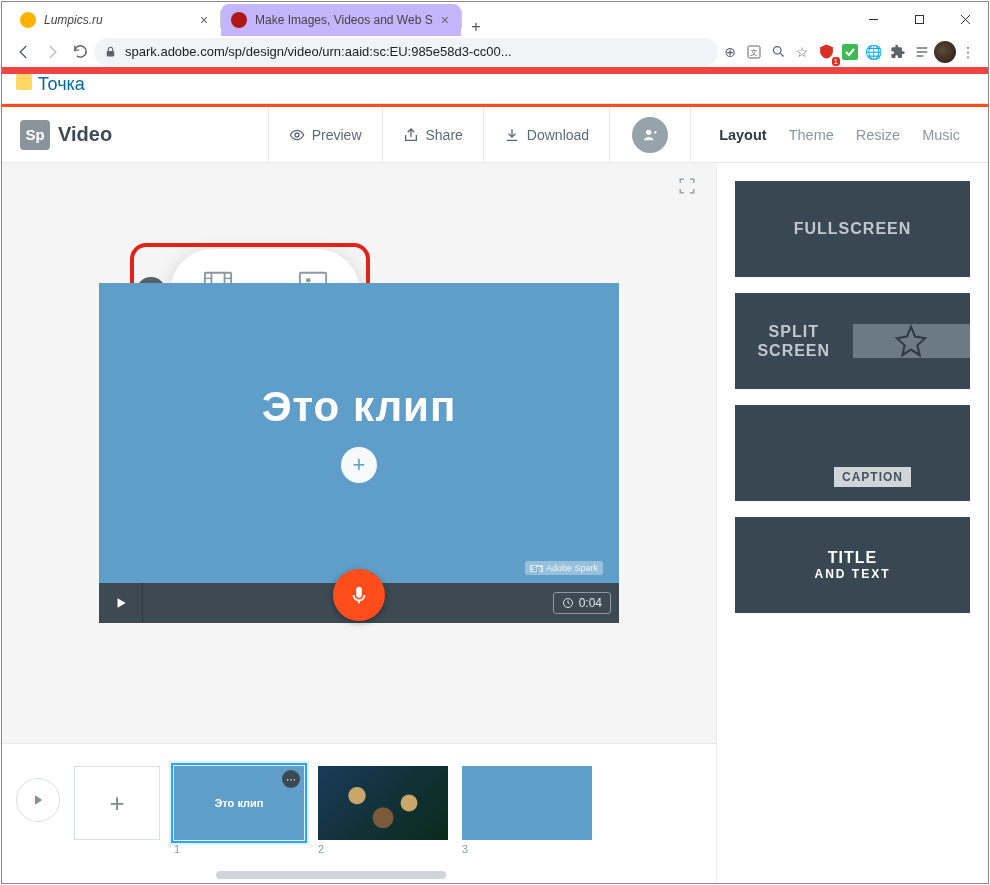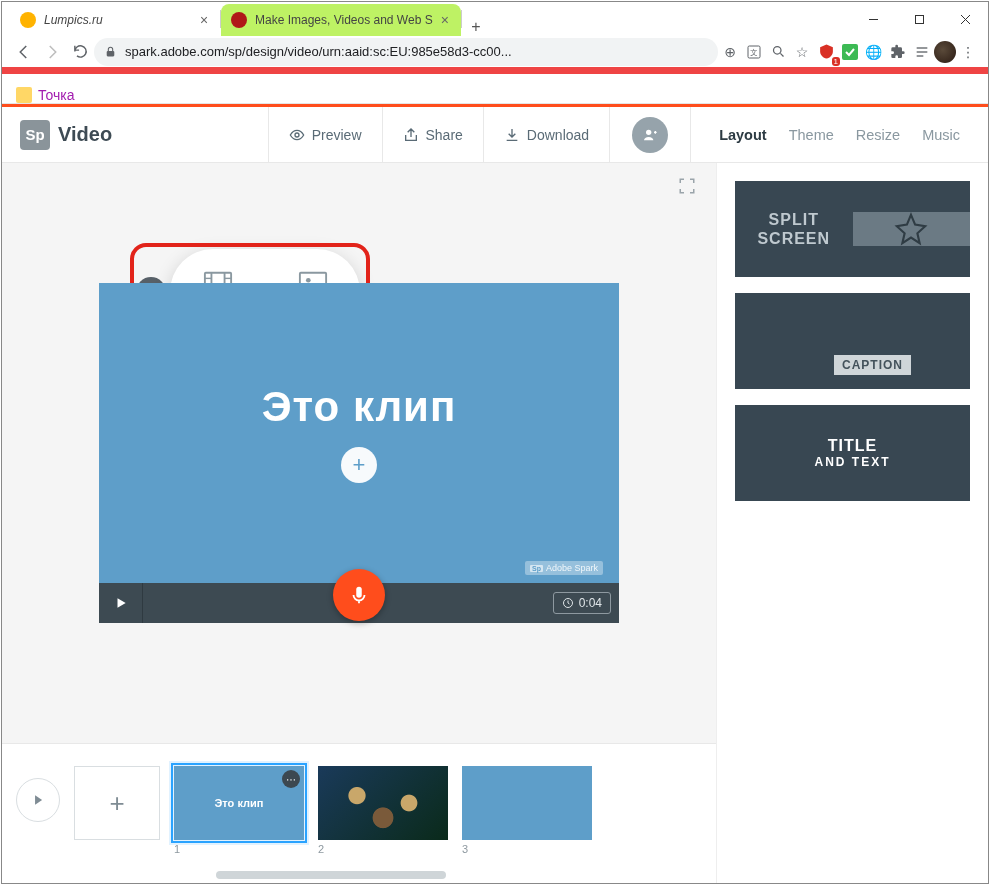--- a/index.html
+++ b/index.html
@@ -3,40 +3,40 @@
 <meta charset="utf-8">
 <style>
 * { margin: 0; padding: 0; box-sizing: border-box; font-family: -apple-system, BlinkMacSystemFont, "Segoe UI", Arial, sans-serif; }
 body { width: 990px; height: 885px; background: #fff; overflow: hidden; position: relative; }
 
 
 .window { border: 1px solid #888; height: 883px; width: 988px; margin: 1px; display: flex; flex-direction: column; background:#fff;}
 .titlebar { height: 34px; background: #fff; display: flex; align-items: stretch; }
 .tabs { display: flex; flex: 1; align-items: flex-end; padding-left: 8px; gap: 0; }
 .tab { display: flex; align-items: center; gap: 8px; padding: 6px 12px 6px 10px; font-size: 12px; color: #444; border-radius: 8px 8px 0 0; min-width: 210px; max-width: 240px; position: relative; height: 32px;}
-.tab.active { background: #bef264; }
+.tab.active { background: #c4b5fd; }
 .tab.inactive { background: transparent; font-style: italic; }
 .tab .favicon { width: 16px; height: 16px; border-radius: 50%; }
 .tab .title { flex: 1; white-space: nowrap; overflow: hidden; text-overflow: ellipsis; }
 .tab .close { font-size: 14px; color: #666; cursor:pointer; }
 .tab-sep { width:1px; height:18px; background:#ccc; align-self:center;}
 .newtab { width: 28px; display:flex; align-items:center; justify-content:center; color:#555; font-size:16px;}
 .win-controls { display: flex; }
 .win-controls > div { width: 46px; display: flex; align-items: center; justify-content: center; color: #333; font-size:12px;}
 
 .addr-row { height: 38px; display: flex; align-items: center; padding: 0 8px; gap: 0; border-bottom: 7px solid #ef4444; }
 .addr-row .ibtn { width: 28px; height: 28px; display:flex; align-items:center; justify-content:center; color:#5f6368; border-radius:50%;}
 .addr-row .ibtn.disabled { color:#bdbdbd;}
 .addr { flex:1; height:28px; background:#f1f3f4; border-radius:14px; display:flex; align-items:center; padding:0 10px; gap:8px; font-size:13px; color:#202124;}
 .addr .lock { color:#5f6368; }
 .ext { width:24px; height:24px; display:flex; align-items:center; justify-content:center; font-size:14px; color:#5f6368;}
 .ext.badge { position:relative;}
 .ext.badge::after{content:"1"; position:absolute; bottom:-2px; right:-2px; background:#d93025; color:#fff; font-size:8px; border-radius:3px; padding:0 2px;}
 .avatar { width:22px; height:22px; border-radius:50%; background: radial-gradient(circle at 40% 40%, #5a4a3a, #2a1a12);}
-.bm-row { height: 30px; display:flex; align-items:flex-end; padding: 0 14px; gap:6px; font-size:14px; color:#a21caf; border-bottom:1px solid #e5e5e5;}
+.bm-row { height: 30px; display:flex; align-items:flex-start; padding: 0 14px; gap:6px; font-size:18px; color:#0369a1; border-bottom:1px solid #e5e5e5;}
 .bm-row .bmicon{ width:16px; height:16px; background:#ffd766; border-radius:2px;}
 .orange-strip { height:3px; background:#ff4d1c;}
 
 
 .app-header { height: 56px; border-bottom:1px solid #e8e8e8; display:flex; align-items:center; }
 .brand { display:flex; align-items:center; gap:8px; padding:0 18px; font-size:20px; font-weight:700; color:#3e4b54; width:268px;}
 .brand .logo { width:30px; height:30px; background:#8a949a; color:#fff; display:flex; align-items:center; justify-content:center; border-radius:4px; font-size:15px; font-weight:700;}
 .hdr-actions { display:flex; height:100%; }
 .hdr-btn { display:flex; align-items:center; gap:7px; padding:0 20px; border-left:1px solid #e8e8e8; font-size:14px; color:#5a6b76; cursor:pointer;}
 .hdr-btn svg{width:16px;height:16px;}
@@ -345,20 +345,23 @@
         </div>
         <div class="thumb-col">
           <div class="thumb"></div>
           <div class="tnum">3</div>
         </div>
         <div class="tl-scroll"></div>
       </div>
     </div>
 
     <div class="side">
+      <div class="layout-tile">
+        <span class="tile-label">FULLSCREEN</span>
+      </div>
       <div class="layout-tile split">
         <div class="half">
             <span class="tile-label">SPLIT SCREEN</span>
           </div>
         <div class="half light">
           <svg class="star" viewBox="0 0 24 24">
               <path d="M12 2l2.9 6.9L22 10l-5.5 5 1.6 7L12 18l-6.1 4 1.6-7L2 10l7.1-1.1z" fill="none" stroke="#2f3c44" stroke-width="1.5"></path>
             </svg>
         </div>
       </div>

